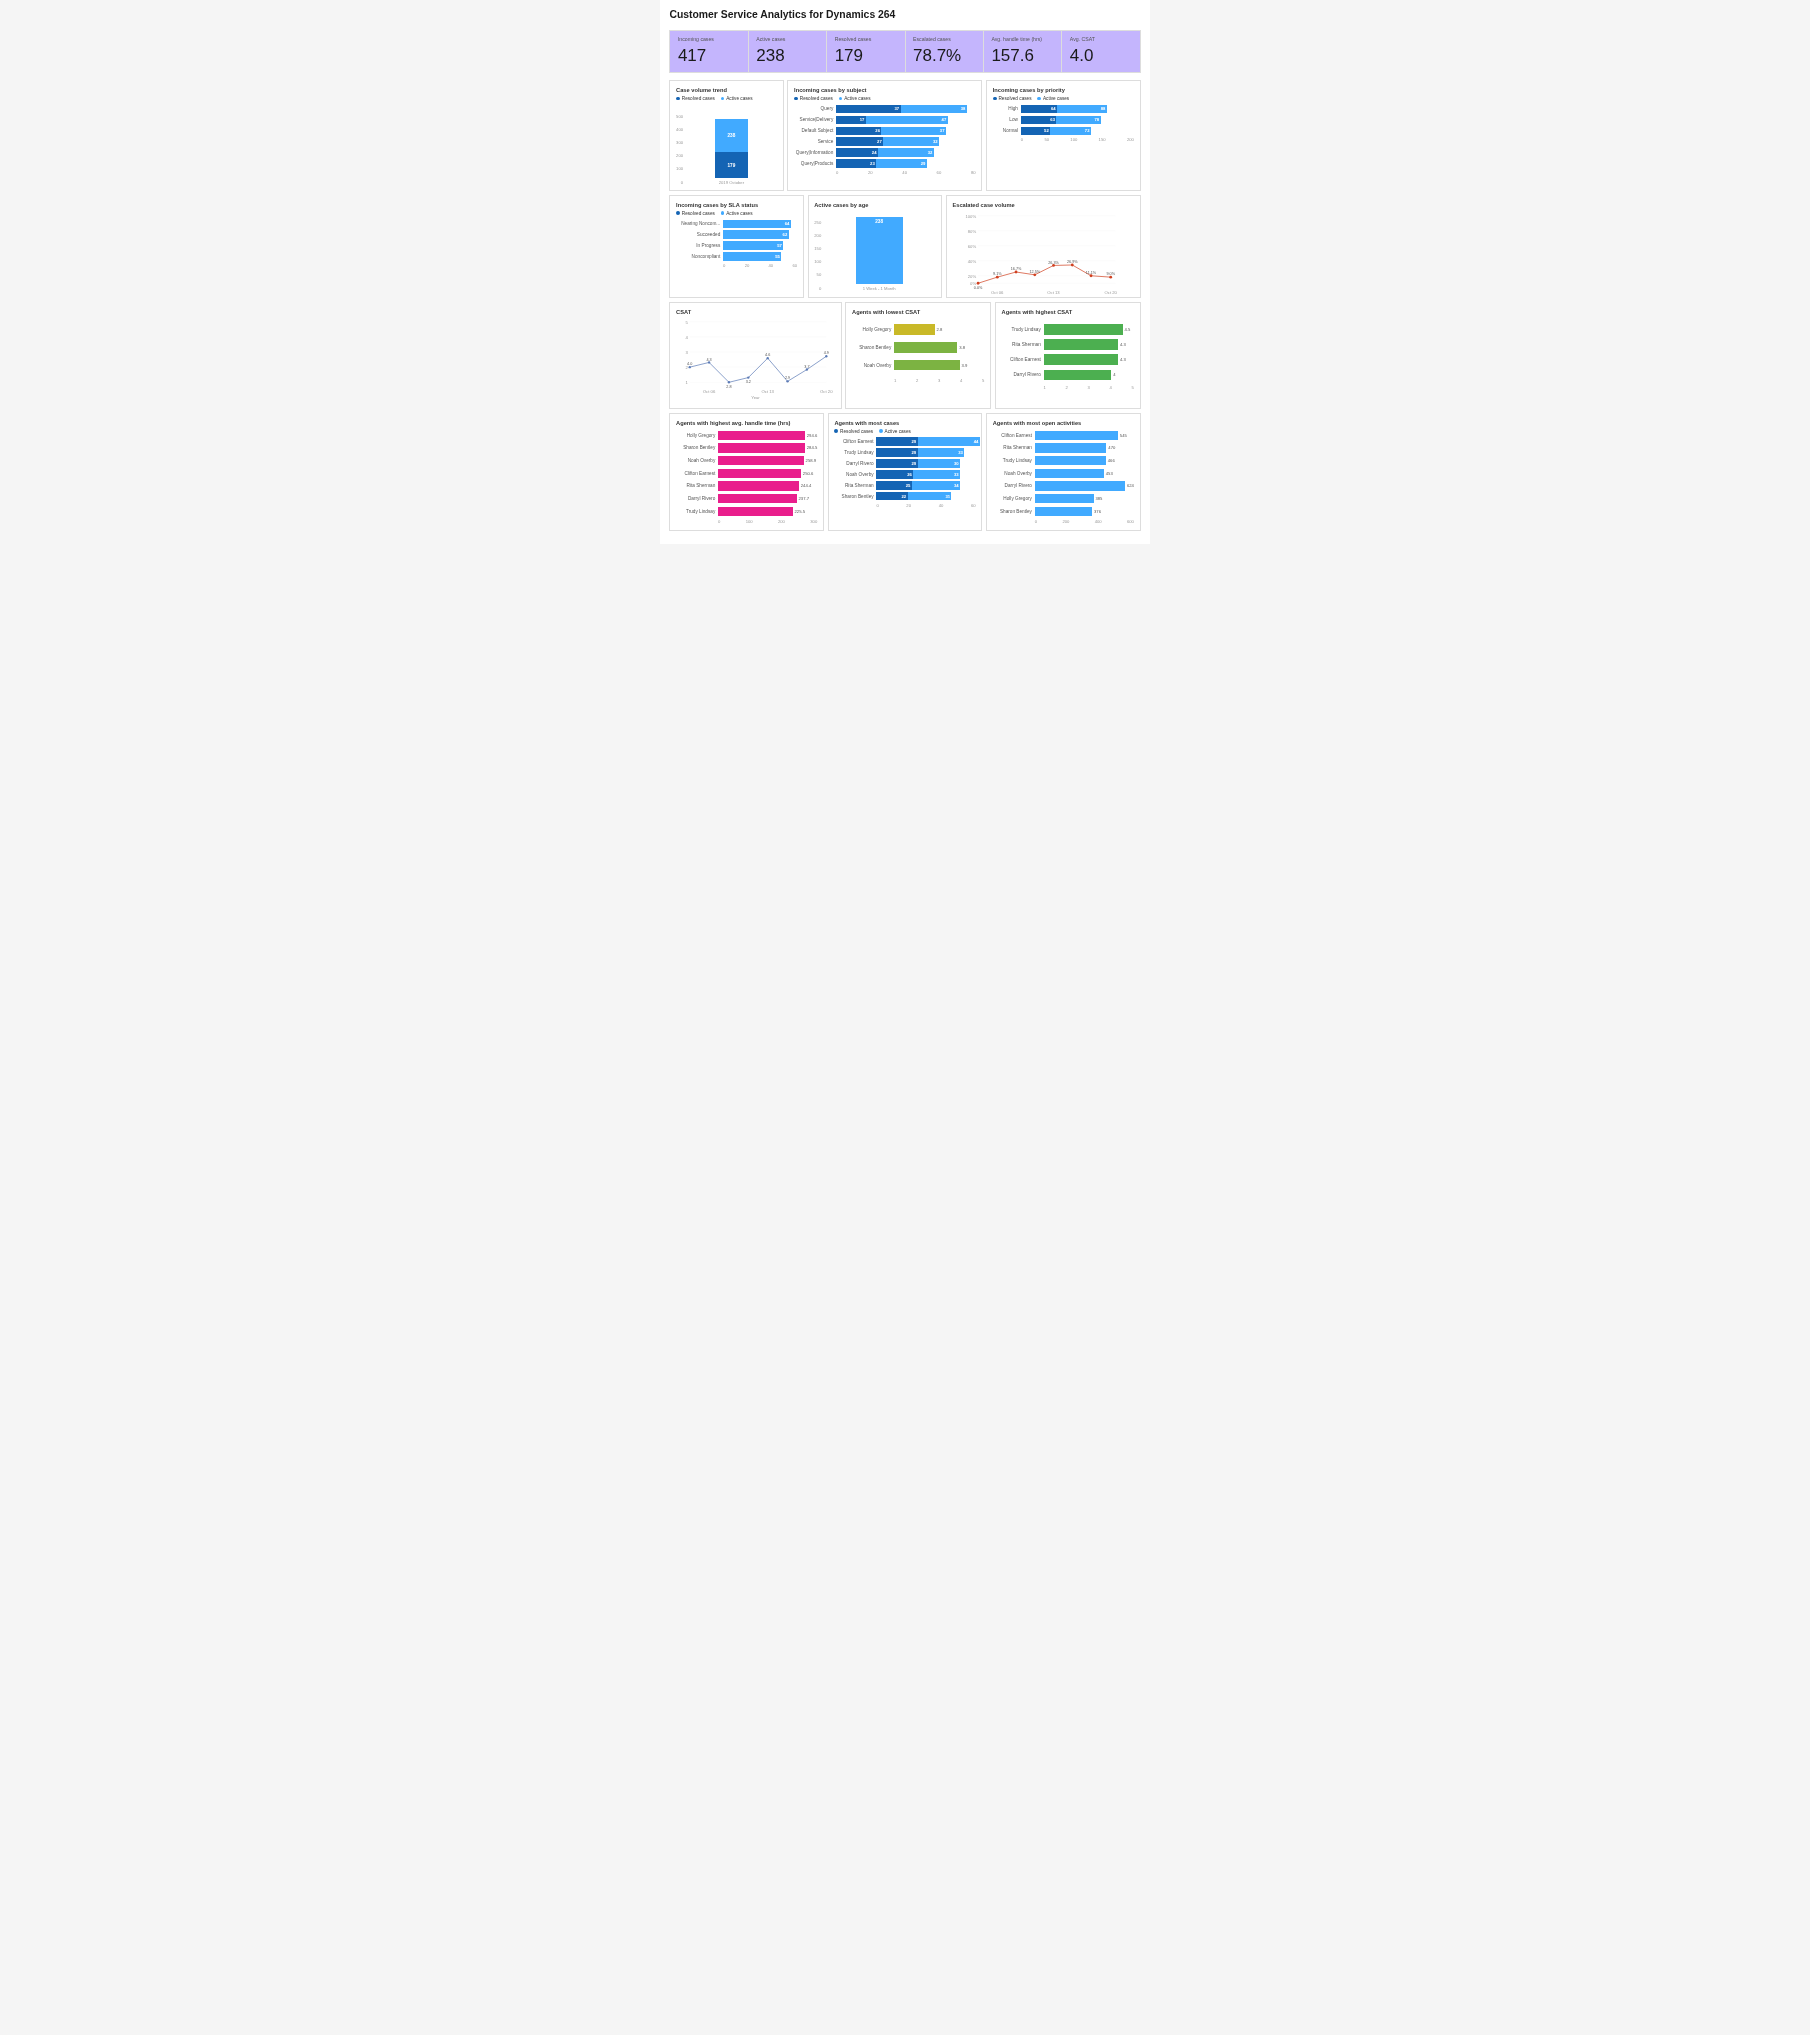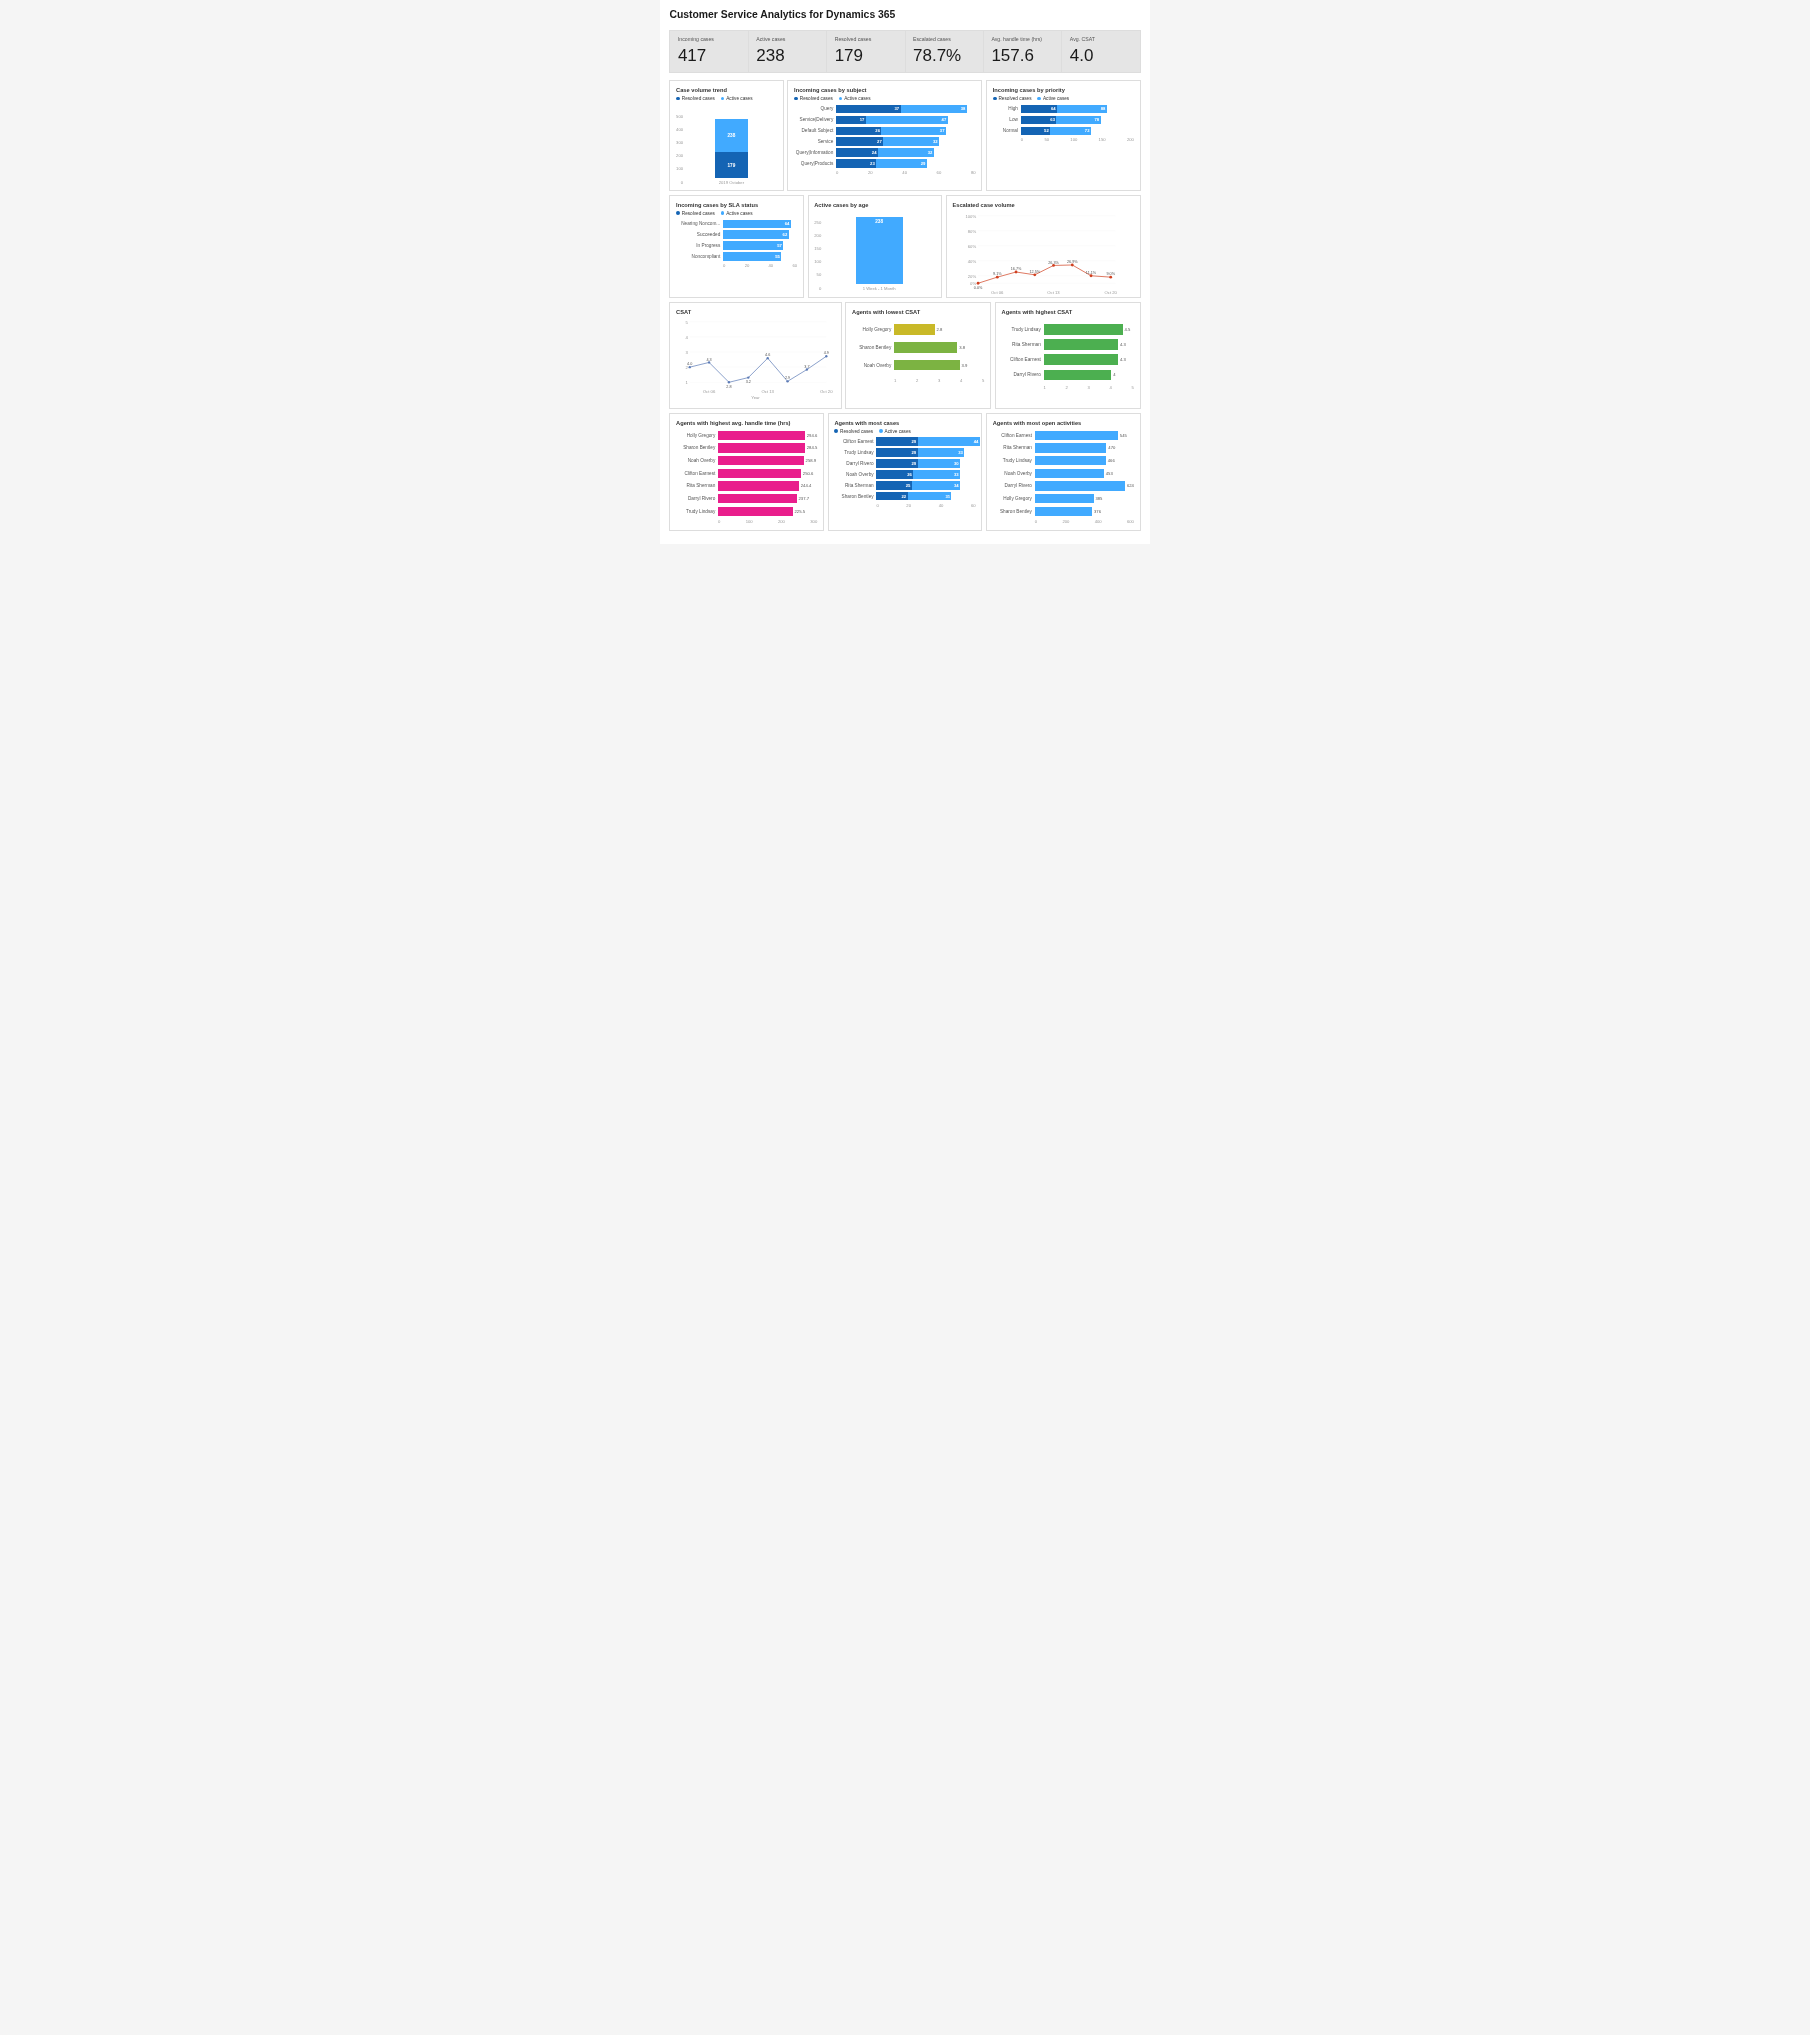--- a/index.html
+++ b/index.html
@@ -2,41 +2,41 @@
 <html style="font-size:7.5px"><head>
   <meta charset="utf-8">
   <style>
     * { box-sizing: border-box; margin: 0; padding: 0; }
     body { font-family: 'Segoe UI', Arial, sans-serif; background: #f5f5f5; color: #333; font-size: 5.7px; }
     .page { background: #fff; max-width: 490px; margin: 0 auto; padding: 9.4px; }
     h1 { font-size: 10.4px; font-weight: 700; margin-bottom: 9.4px; color: #1a1a1a; }
 
     
     .kpi-row { display: flex; border: 0.5px solid #ddd; margin-bottom: 7.5px; }
-    .kpi-card { flex: 1; padding: 5.7px 7.5px; border-right: 0.5px solid #ddd; background: #e5e5e5; }
+    .kpi-card { flex: 1; padding: 5.7px 7.5px; border-right: 0.5px solid #ddd; background: #c4b5fd; }
     .kpi-card:last-child { border-right: none; }
     .kpi-label { font-size: 5.2px; color: #555; margin-bottom: 3.8px; }
     .kpi-value { font-size: 17px; font-weight: 300; color: #1a1a1a; }
 
     
     .charts-row { display: flex; gap: 3.8px; margin-bottom: 3.8px; }
     .chart-box { background: #fff; border: 0.5px solid #ddd; padding: 5.7px; flex: 1; min-width: 0; }
     .chart-title { font-size: 5.7px; font-weight: 600; margin-bottom: 2.8px; color: #333; }
     .legend { display: flex; gap: 5.7px; margin-bottom: 3.8px; }
     .legend-item { display: flex; align-items: center; gap: 1.9px; font-size: 4.7px; }
     .legend-dot { width: 3.8px; height: 3.8px; border-radius: 50%; }
 
     
     svg { overflow: visible; }
   </style>
 </head>
 <body>
 
 <div class="page">
-  <h1>Customer Service Analytics for Dynamics 365</h1>
+  <h1>Customer Service Analytics for Dynamics 264</h1>
 
   <div class="kpi-row">
     <div class="kpi-card">
       <div class="kpi-label">Incoming cases</div>
       <div class="kpi-value">417</div>
     </div>
     <div class="kpi-card">
       <div class="kpi-label">Active cases</div>
       <div class="kpi-value">238</div>
     </div>

